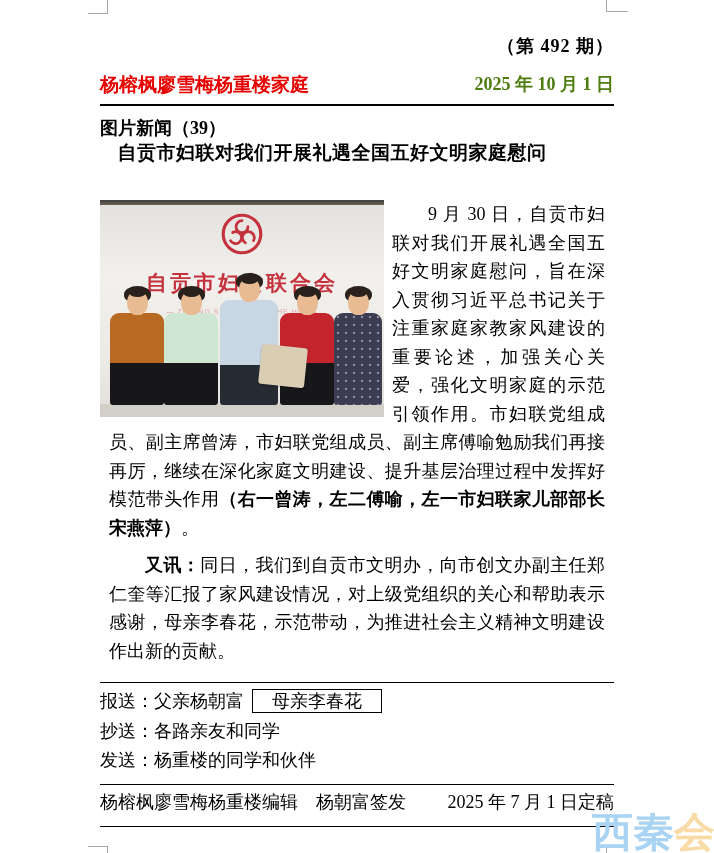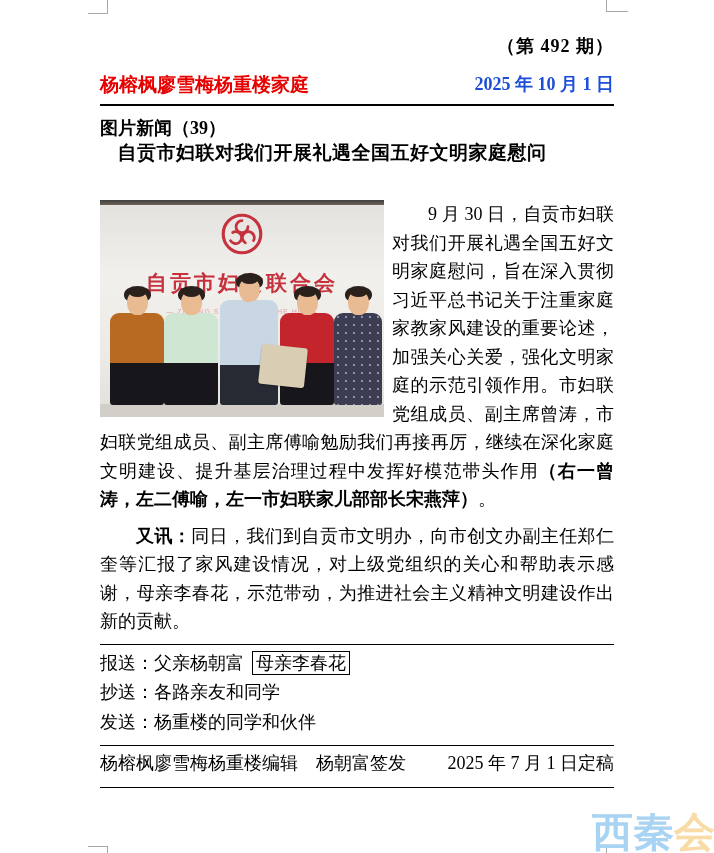--- a/index.html
+++ b/index.html
@@ -29,21 +29,21 @@
   .family{font-family:"Liberation Sans", sans-serif;font-weight:bold;font-size:19px;}
   .issue-date{font-weight:bold;font-size:18px;}
 
   .rule{border:none;border-top:2px solid #000;margin:8px 0 0 0;}
   .rule.thin{border-top-width:1.5px;}
 
   .section-label{margin-top:10px;font-size:18px;line-height:24px;font-weight:bold;}
   .headline{font-size:19px;line-height:26px;font-weight:bold;text-align:center;padding-right:50px;letter-spacing:0.5px;}
 
   .article{margin-top:34px;font-size:18px;line-height:28.5px;text-align:justify;}
-  .article p{margin:0;text-indent:2em;}
+  .article p{margin:9px;text-indent:2em;}
   .article .p2{margin-top:8px;}
   .bold-note{font-family:"Liberation Sans", sans-serif;font-weight:bold;}
   .para2-lead{font-weight:bold;}
 
   
   figure.photo{
     float:left;width:284px;height:217px;margin:0 8px 4px 0;position:relative;overflow:hidden;
     background:linear-gradient(180deg,#e3e1dd 0%,#f2f0ec 35%,#eceae5 75%,#e2dfda 100%);
   }
   .photo-topband{position:absolute;left:0;top:0;width:100%;height:5px;background:linear-gradient(180deg,#3f3f3f,#6b6158);}
@@ -61,21 +61,21 @@
   .person.p2{left:64px;} .person.p2 .p-body{height:92px;background:linear-gradient(180deg,#cfe6d2 0 54%,#17171b 54%);}
   .person.pm{left:120px;width:58px;} .person.pm .p-body{height:105px;background:linear-gradient(180deg,#c9d7e4 0 62%,#262a33 62%);}
   .person.p4{left:180px;} .person.p4 .p-body{height:92px;background:linear-gradient(180deg,#c4242c 0 54%,#17171b 54%);}
   .person.p5{left:234px;width:48px;}
   .person.p5 .p-body{height:92px;background:radial-gradient(#9090a8 1px,transparent 1.6px) 0 0/8px 8px,#3c3d52;}
   .plaque{position:absolute;left:160px;top:146px;width:46px;height:40px;background:#d9cdb4;border-radius:3px;transform:rotate(6deg);z-index:5;box-shadow:0 1px 2px rgba(0,0,0,.25);}
 
   
   .dist{padding-top:4px;font-family:"Liberation Sans", sans-serif;font-size:18px;}
   .dist-row{line-height:29.5px;}
-  .boxed{border:1px solid #000;padding:0 3px;margin-left:8px;display:inline-block;line-height:22px;}
+  .boxed{border:1px solid #000;padding:0 19px;margin-left:8px;display:inline-block;line-height:22px;}
 
   .colophon{display:flex;align-items:baseline;padding:5px 0 4px 0;font-family:"Liberation Sans", sans-serif;font-size:18px;}
   .colophon .issuer{margin-left:18px;}
   .colophon .finalized{margin-left:auto;font-family:"Liberation Serif", serif;}
 
   
   .watermark{
     position:absolute;left:592px;bottom:0px;white-space:nowrap;z-index:10;
     font-family:"Liberation Sans", sans-serif;font-weight:bold;font-size:41px;line-height:41px;letter-spacing:0;
   }
@@ -87,21 +87,21 @@
 <div class="corner tr"></div>
 <div class="corner bl"></div>
 <div class="corner br"></div>
 
 <main class="page">
 
   <div class="issue">（第 492 期）</div>
 
   <div class="info-row">
     <span class="family" style="color: rgb(230, 0, 0);">杨榕枫廖雪梅杨重楼家庭</span>
-    <span class="issue-date" style="color: #1d4ed8;">2025 年 10 月 1 日</span>
+    <span class="issue-date" style="color: #4d7c0f;">2025 年 10 月 1 日</span>
   </div>
 
   <hr class="rule">
 
   <div class="section-label">图片新闻（39）</div>
   <div class="headline">自贡市妇联对我们开展礼遇全国五好文明家庭慰问</div>
 
   <div class="article">
 
     <figure class="photo">

